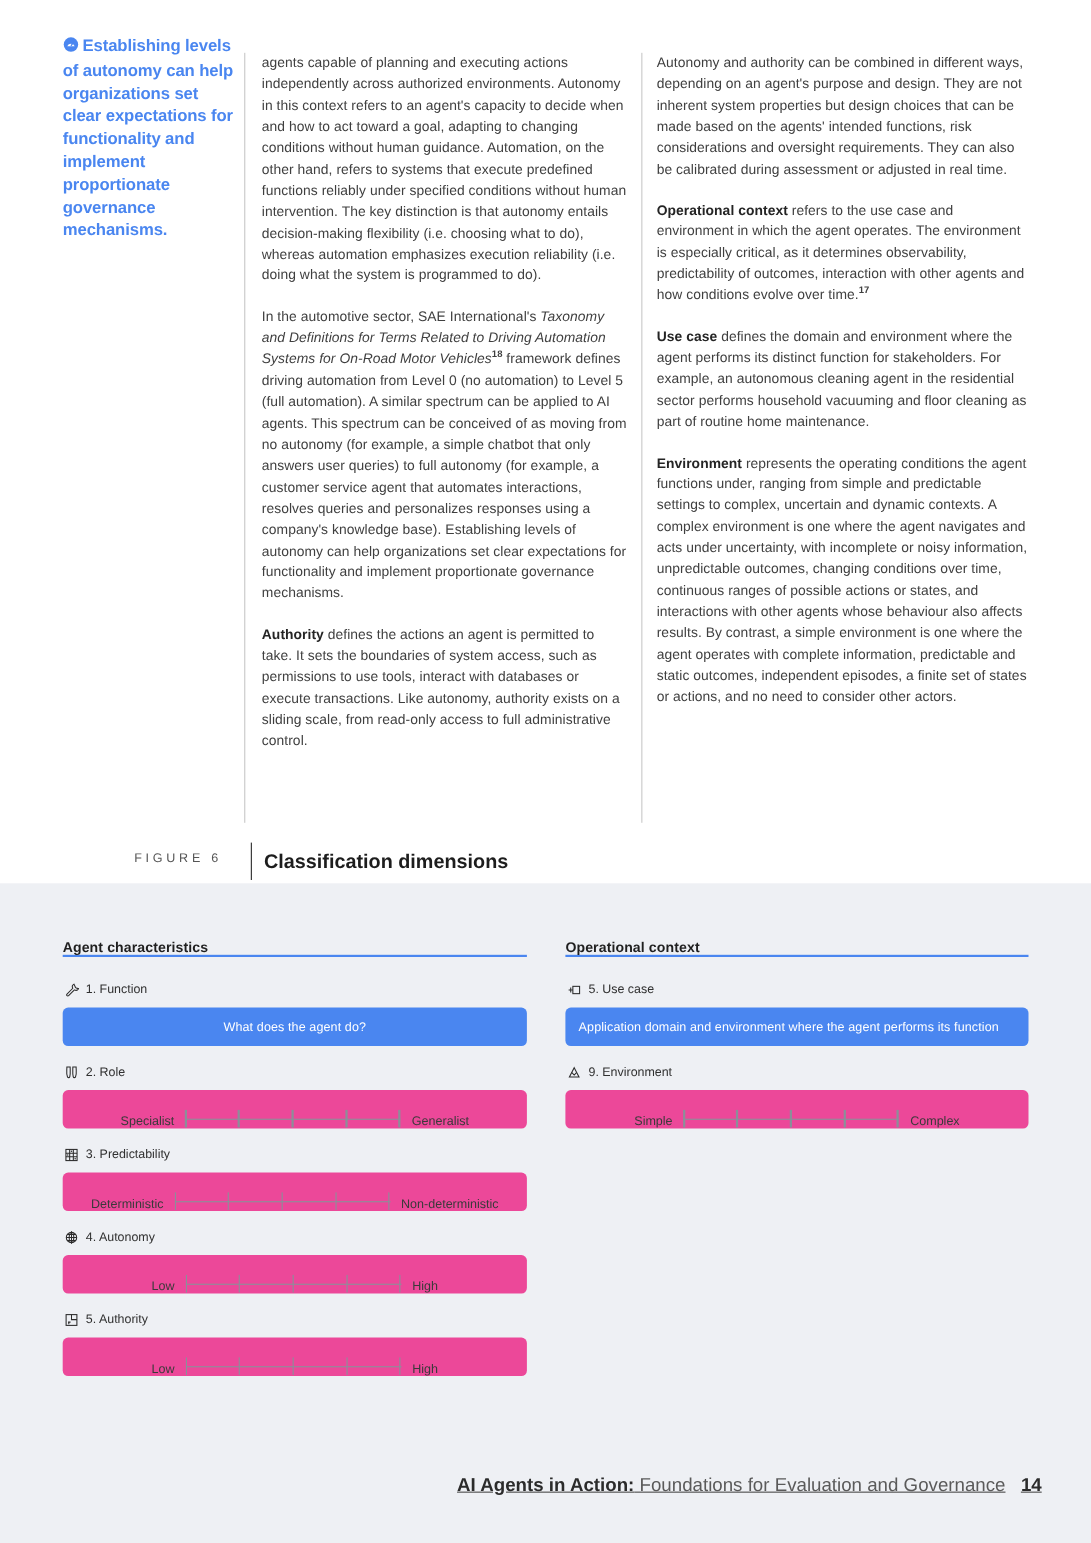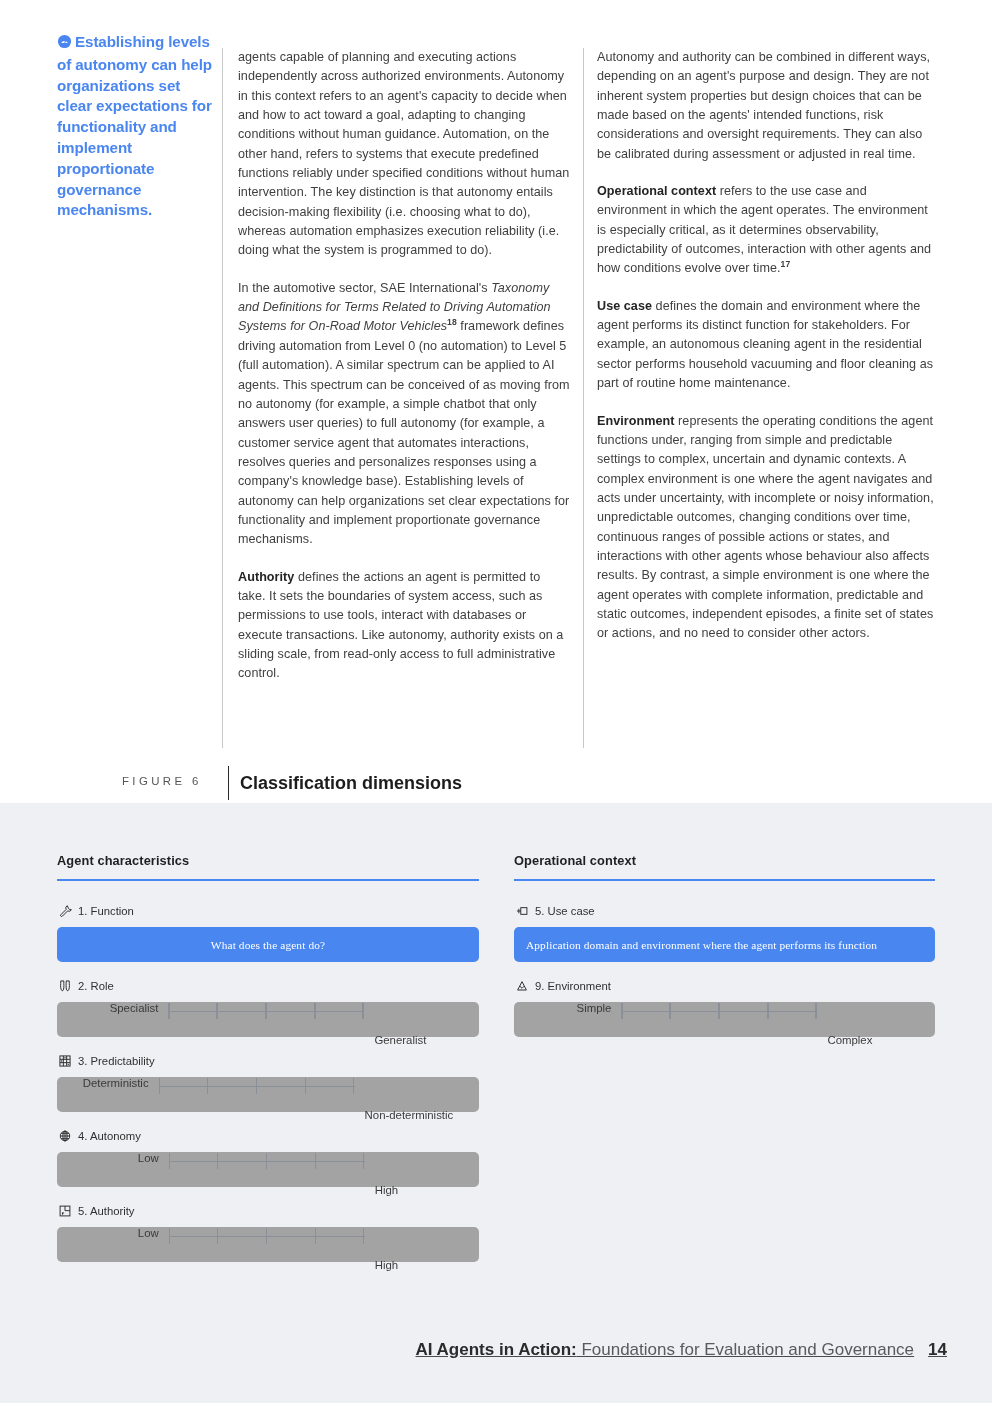--- a/index.html
+++ b/index.html
@@ -118,21 +118,20 @@
     top: 50px;
   }
   .fig-col.c1 { left: 57px;  width: 422px; }
   .fig-col.c2 { left: 514px; width: 421px; }
 
   .fig-head {
     font-size: 12.8px;
     font-weight: 700;
     color: #1f1f1f;
     letter-spacing: 0.1px;
-    padding-bottom: 11px;
   }
   .fig-head-rule {
     height: 2px;
     background: #4a86f0;
     width: 100%;
     margin-bottom: 22px;
   }
 
   .dim-row { margin-bottom: 16px; }
 
@@ -158,34 +157,33 @@
   .pill-solid {
     background: #4a86f0;
     border-radius: 5px;
     height: 35px;
     display: flex;
     align-items: center;
     justify-content: center;
     color: #ffffff;
     font-size: 11.4px;
     letter-spacing: 0.1px;
-    font-family: Liberation Serif, serif;
   }
   .pill-solid.left-align {
     justify-content: flex-start;
     padding-left: 12px;
   }
 
   
   .pill-scale {
-    background: #a3a3a3;
+    background: #ec4899;
     border-radius: 5px;
     height: 35px;
     display: flex;
-    align-items: flex-start;
+    align-items: flex-end;
     justify-content: center;
     font-size: 11.4px;
     color: #3a3a3a;
   }
   .pill-scale .endlab { white-space: nowrap; }
   .pill-scale .endlab.lo { margin-right: 10px; }
   .pill-scale .endlab.hi { margin-left: 10px; margin-top: 32px; }
 
   .scale {
     position: relative;

